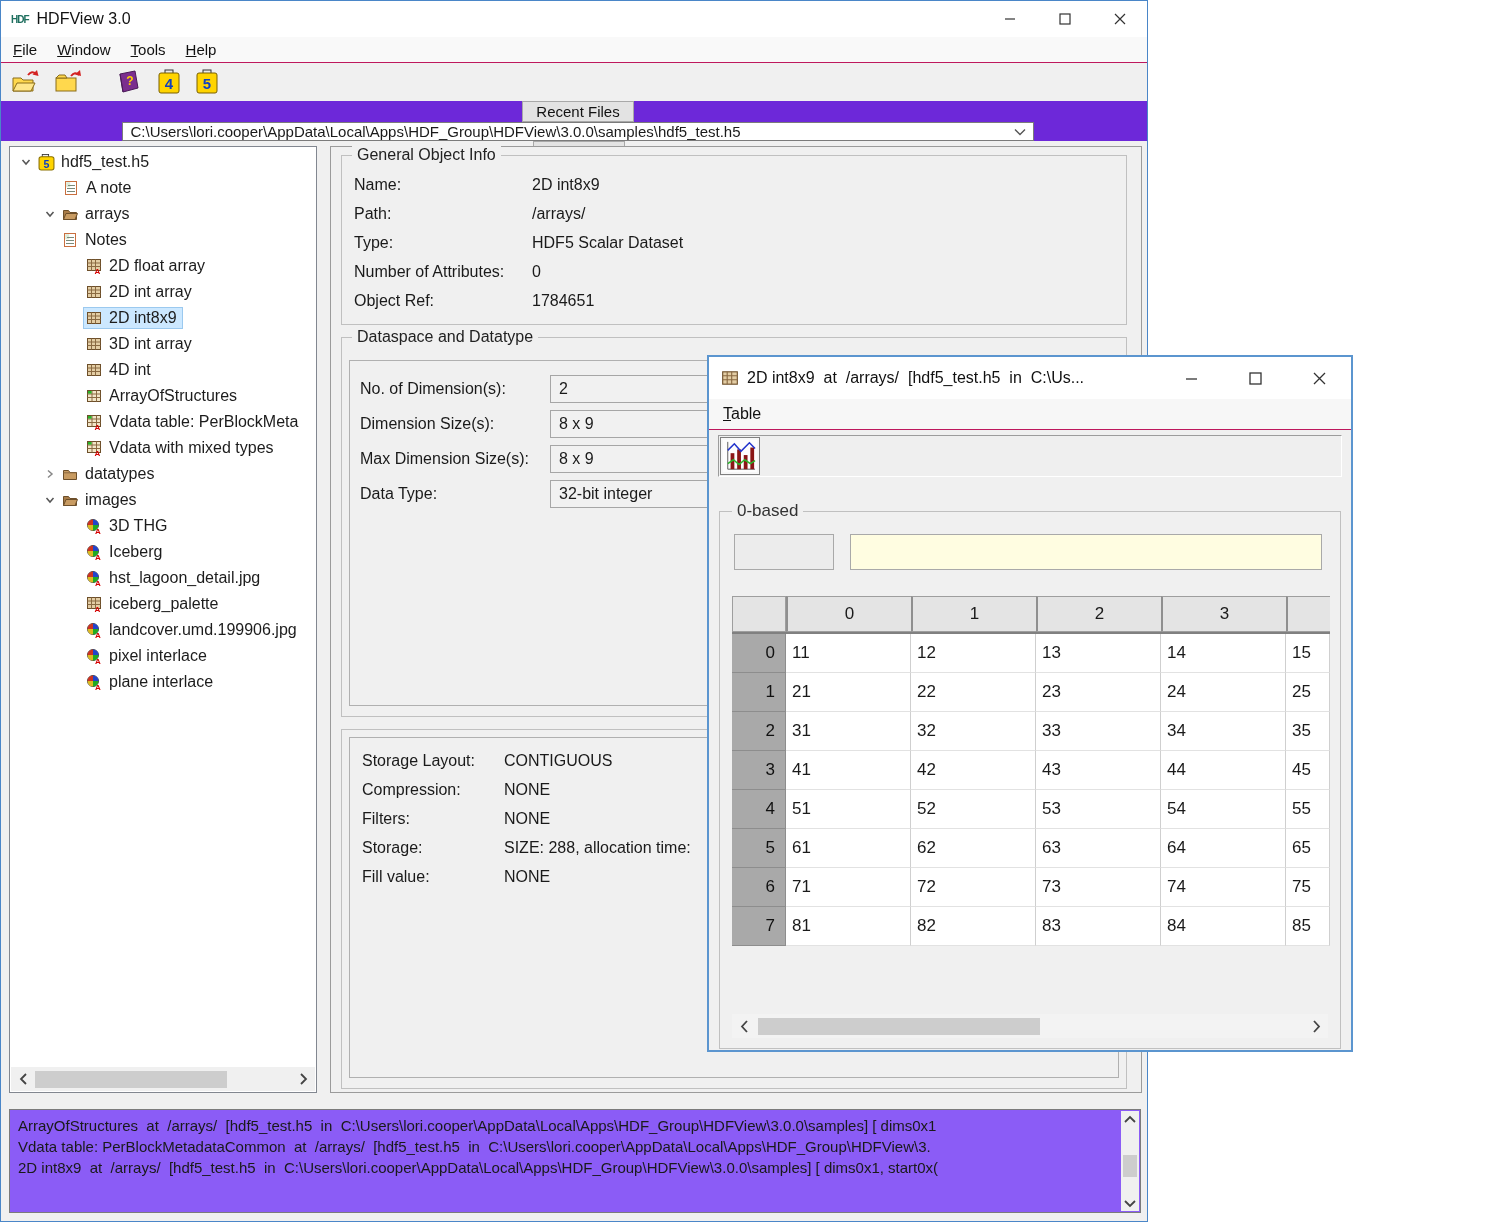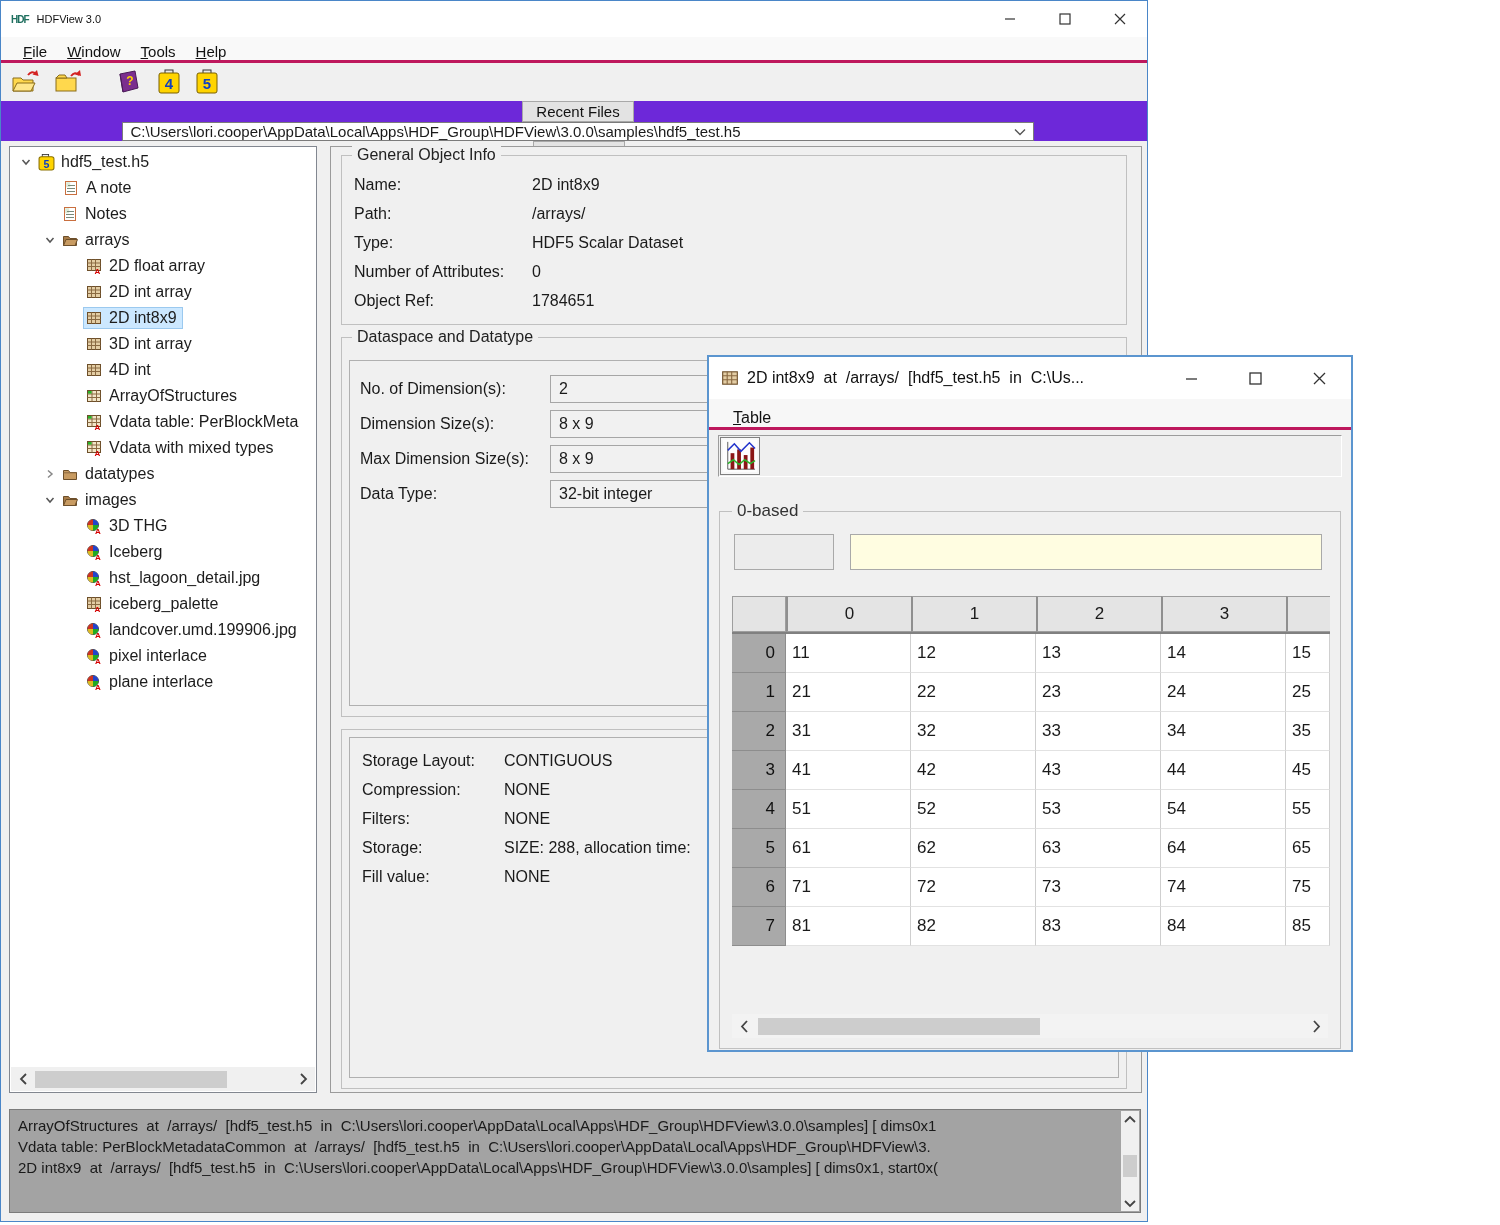--- a/index.html
+++ b/index.html
@@ -5,26 +5,26 @@
   html,body{margin:0;padding:0;background:#fff;}
   *{box-sizing:border-box;}
   #stage{position:relative;width:1500px;height:1225px;background:#fff;
          font-family:"Liberation Sans", sans-serif;color:#1a1a1a;overflow:hidden;}
 
   
   .main-window{position:absolute;left:0;top:0;width:1148px;height:1222px;
                background:#f0f0f0;border:1px solid #4a86c8;}
   .titlebar{height:36px;background:#fff;display:flex;align-items:center;
             padding-left:10px;position:relative;}
-  .title-text{font-size:11px;color:#111;margin-left:8px;white-space:pre;}
+  .title-text{font-size:16px;color:#111;margin-left:8px;white-space:pre;}
   .win-controls{position:absolute;right:0;top:0;height:100%;display:flex;}
   .win-btn{width:55px;height:100%;display:flex;align-items:center;justify-content:center;
            background:none;border:none;padding:0;}
-  .menubar{height:26px;background:#f9f9f9;display:flex;align-items:flex-end;padding-left:12px;
-           border-bottom:3px solid #be185d;}
+  .menubar{height:26px;background:#f9f9f9;display:flex;align-items:center;padding-left:2px;
+           border-bottom:1px solid #be185d;}
   .menu-item{font-size:15px;padding:0 10px;color:#111;}
   .menu-item u{text-decoration:underline;}
   .toolbar{height:38px;background:#f0f0f0;display:flex;align-items:center;
            padding-left:10px;gap:14px;}
   .tool-btn{background:none;border:none;padding:0;display:flex;align-items:center;}
   .toolbar .tool-btn:nth-child(3){margin-left:20px;}
   .pathrow{height:40px;display:flex;align-items:center;background:#6d28d9;flex-direction:column;}
   .btn{font-size:15px;height:30px;background:#e3e3e3;border:1px solid #a8a8a8;color:#111;
        font-family:inherit;}
   .btn.recent{margin-left:8px;width:112px;}
@@ -72,21 +72,21 @@
   .kvb-row{height:35px;display:flex;align-items:center;font-size:16px;padding-left:10px;}
   .kvb-label{width:190px;flex:none;}
   .kvb-box{width:320px;height:28px;background:#f1f1f1;border:1px solid #a6a6a6;
            display:flex;align-items:center;padding-left:8px;}
   .stg{left:10px;top:582px;width:786px;height:360px;}
   .stg .inner-panel{left:7px;top:7px;right:7px;bottom:10px;}
   .stg-rows{padding-top:8px;}
   .stg .kv-label{width:142px;}
 
   
-  .log-panel{position:absolute;left:8px;top:1108px;width:1132px;height:104px;background:#a3a3a3;
+  .log-panel{position:absolute;left:8px;top:1108px;width:1132px;height:104px;background:#8b5cf6;
              border:1px solid #7b7b7b;}
   .log-lines{position:absolute;left:8px;top:5px;right:22px;bottom:5px;overflow:hidden;}
   .log-line{font-size:15px;line-height:21px;white-space:pre;color:#1a1a1a;}
   .vscroll{position:absolute;right:1px;top:1px;bottom:1px;width:18px;background:#f0f0f0;}
   .vscroll .scroll-arrow{position:absolute;width:100%;height:16px;align-items:center;}
   .vscroll .up{top:0;} .vscroll .down{bottom:0;}
   .vthumb{position:absolute;left:2px;width:14px;height:22px;top:44px;background:#cdcdcd;}
 
   
   .child-window{position:absolute;left:707px;top:355px;width:646px;height:697px;
@@ -246,48 +246,48 @@
                   <rect x="3.2" y="2.2" width="4" height="5" fill="#dcead8"></rect>
                   <line x1="5" y1="5.5" x2="12" y2="5.5" stroke="#7a8a7a"></line>
                   <line x1="4" y1="8.5" x2="12" y2="8.5" stroke="#7a8a7a"></line>
                   <line x1="4" y1="11.5" x2="12" y2="11.5" stroke="#7a8a7a"></line>
                 </svg>
               </span>
               <span class="tree-label">A note</span>
             </span>
           </div>
           <div class="tree-row" style="padding-left: 30px;">
+            <span class="expander">
+              <svg width="12" height="12" viewBox="0 0 12 12">
+                <path d="M2.5 4 L6 8 L9.5 4" fill="none" stroke="#555" stroke-width="1.5"></path>
+              </svg>
+            </span>
+            <span class="tree-inner">
+              <span class="tree-icon">
+                <svg width="16" height="16" viewBox="0 0 16 16">
+                  <path d="M1.5 4.5 h5 l1.5 2 h6.5 v7 h-13 z" fill="#a97c48" stroke="#6d4f2a"></path>
+                  <path d="M1.5 13.5 L4 7.5 h11.5 l-2.5 6 z" fill="#c89b62" stroke="#6d4f2a"></path>
+                </svg>
+              </span>
+              <span class="tree-label">arrays</span>
+            </span>
+          </div>
+          <div class="tree-row" style="padding-left: 30px;">
             <span class="exp-spacer"></span>
             <span class="tree-inner">
               <span class="tree-icon">
                 <svg width="16" height="16" viewBox="0 0 16 16">
                   <rect x="2.5" y="1.5" width="11" height="13" fill="#fff" stroke="#c96f3f"></rect>
                   <rect x="3.2" y="2.2" width="4" height="5" fill="#dcead8"></rect>
                   <line x1="5" y1="5.5" x2="12" y2="5.5" stroke="#7a8a7a"></line>
                   <line x1="4" y1="8.5" x2="12" y2="8.5" stroke="#7a8a7a"></line>
                   <line x1="4" y1="11.5" x2="12" y2="11.5" stroke="#7a8a7a"></line>
                 </svg>
               </span>
               <span class="tree-label">Notes</span>
-            </span>
-          </div>
-          <div class="tree-row" style="padding-left: 30px;">
-            <span class="expander">
-              <svg width="12" height="12" viewBox="0 0 12 12">
-                <path d="M2.5 4 L6 8 L9.5 4" fill="none" stroke="#555" stroke-width="1.5"></path>
-              </svg>
-            </span>
-            <span class="tree-inner">
-              <span class="tree-icon">
-                <svg width="16" height="16" viewBox="0 0 16 16">
-                  <path d="M1.5 4.5 h5 l1.5 2 h6.5 v7 h-13 z" fill="#a97c48" stroke="#6d4f2a"></path>
-                  <path d="M1.5 13.5 L4 7.5 h11.5 l-2.5 6 z" fill="#c89b62" stroke="#6d4f2a"></path>
-                </svg>
-              </span>
-              <span class="tree-label">arrays</span>
             </span>
           </div>
           <div class="tree-row" style="padding-left: 54px;">
             <span class="exp-spacer"></span>
             <span class="tree-inner">
               <span class="tree-icon">
                 <svg width="16" height="16" viewBox="0 0 16 16">
                   <rect x="1.5" y="1.5" width="13" height="11" fill="#e3cda4" stroke="#6d4f2a"></rect>
                   <path d="M1.5 5 H14.5 M1.5 8.5 H14.5 M5.5 1.5 V12.5 M9.5 1.5 V12.5" stroke="#8a6a42" stroke-width="1" fill="none"></path>
                   <text x="11.5" y="15.5" font-size="8" font-weight="bold" fill="#d40000" text-anchor="middle" font-family="Liberation Sans, sans-serif">A</text>

